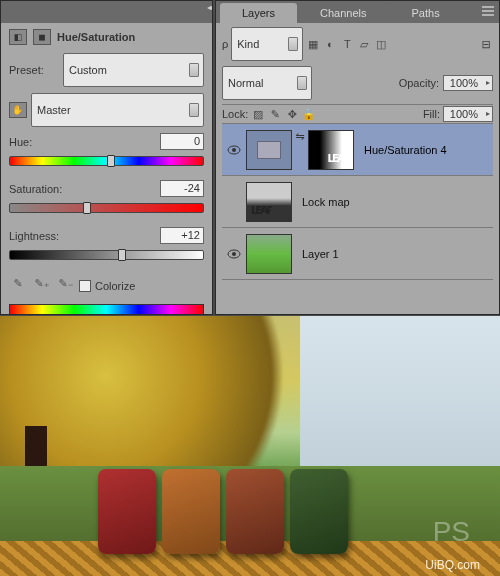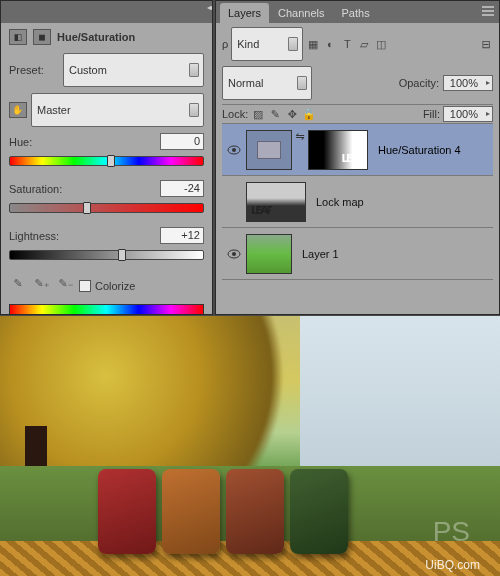--- a/index.html
+++ b/index.html
@@ -2,21 +2,21 @@
 <html><head>
 <meta charset="utf-8">
 <style>
 *{box-sizing:border-box;margin:0;padding:0;font-family:Tahoma,Arial,sans-serif;font-size:11px;color:#333;user-select:none}
 body{background:#4a4a4a;width:500px;height:576px;overflow:hidden}
 .top{display:flex;height:315px}
 .panel{background:#a8a8a8;border:1px solid #2a2a2a;display:flex;flex-direction:column}
 .props{width:213px}
 .layers{width:285px;margin-left:2px}
 .tabrow{background:#6a6a6a;height:22px;display:flex;align-items:flex-end;padding-left:4px;gap:1px;position:relative}
-.tab{padding:4px 8px;background:#6a6a6a;color:#d8d8d8;border-radius:3px 3px 0 0;cursor:default}
+.tab{padding:4px 22px;background:#6a6a6a;color:#d8d8d8;border-radius:3px 3px 0 0;cursor:default}
 .tab.active{background:#a8a8a8;color:#222}
 .burger{position:absolute;right:4px;top:4px;width:14px;height:12px}
 .burger svg{width:100%;height:100%}
 .pbody{padding:6px 8px;flex:1;background:#a8a8a8;overflow:hidden}
 .hdr{display:flex;align-items:center;gap:6px;margin-bottom:8px}
 .ico{width:18px;height:16px;background:#8a8a8a;border:1px solid #555;display:flex;align-items:center;justify-content:center;font-size:9px}
 .row{display:flex;align-items:center;gap:4px;margin-bottom:6px}
 .sel{flex:1;background:#e8e8e8;border:1px solid #666;height:34px;display:flex;align-items:center;padding:0 5px;border-radius:2px;position:relative}
 .sel::after{content:"";position:absolute;right:4px;width:8px;height:12px;background:linear-gradient(#ddd,#bbb);border:1px solid #777;border-radius:1px}
 .darrow{position:absolute;right:6px;font-size:7px;color:#333}
@@ -40,21 +40,21 @@
 .pct{width:50px;height:16px;background:#e8e8e8;border:1px solid #666;text-align:right;padding:0 14px 0 3px;line-height:14px;position:relative}
 .pct::after{content:"▸";position:absolute;right:2px;font-size:8px;color:#555}
 .lockrow{display:flex;align-items:center;gap:3px;border-top:1px solid #7a7a7a;border-bottom:1px solid #7a7a7a;padding:1px 0;margin-bottom:0}
 .layerlist{background:#a8a8a8}
 .layer{display:flex;align-items:center;height:52px;border-bottom:1px solid #7a7a7a;padding:0 4px;gap:4px}
 .layer.sel-l{background:#8a9cc2}
 .vis{width:16px;height:16px;display:flex;align-items:center;justify-content:center}
 .eye svg{width:14px;height:10px}
 .thumbs{display:flex;gap:2px}
 .lthumb{width:46px;height:40px;border:1px solid #333;background:#888;position:relative;overflow:hidden}
-.lthumb.big{width:60px}
+.lthumb.big{width:46px}
 .mask{background:linear-gradient(90deg,#000 25%,#fff 75%)}
 .depth{background:linear-gradient(180deg,#ccc 40%,#333 60%)}
 .scene{background:linear-gradient(180deg,#8a8 0%,#6b4 50%,#593 100%)}
 .lglyph{position:absolute;bottom:4px;left:4px;font-size:14px;font-weight:bold;color:#111;letter-spacing:-2px}
 .lname{margin-left:6px;color:#111}
 .layer.sel-l .lname{color:#000}
 .link{width:12px;text-align:center;color:#333}
 .preview{width:500px;height:260px;margin-top:1px;background:linear-gradient(180deg,#c8c070 0%,#d4c860 25%,#b5d090 45%,#6aa050 60%,#4a7030 100%);position:relative;overflow:hidden}
 .tree{position:absolute;left:-30px;top:-20px;width:340px;height:200px;background:radial-gradient(circle at 40% 40%,#d8c040,#b89020 40%,#7a6018 70%,transparent 75%);filter:blur(1px)}
 .trunk{position:absolute;left:25px;top:110px;width:22px;height:130px;background:#2a1810}

